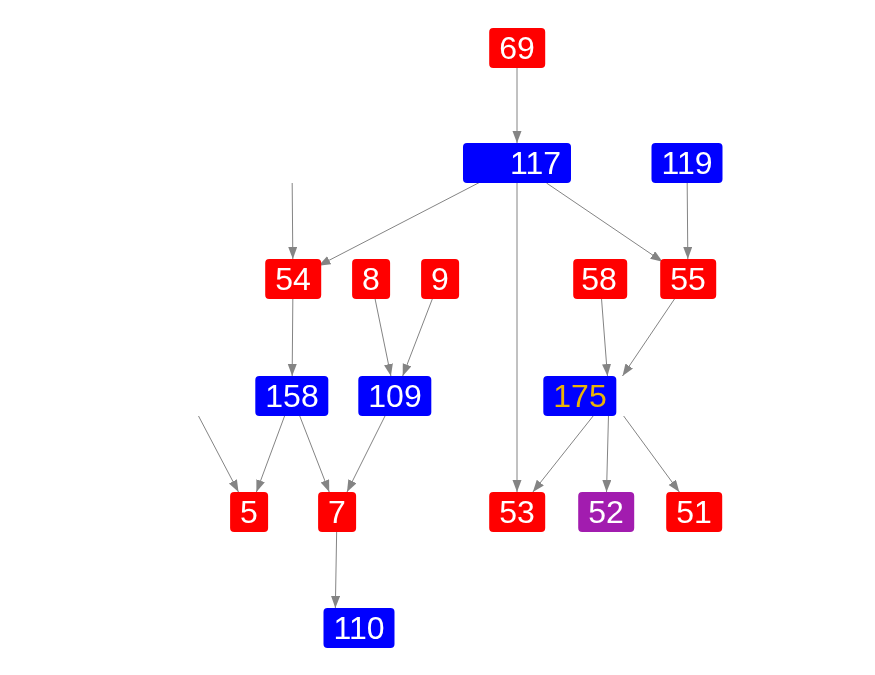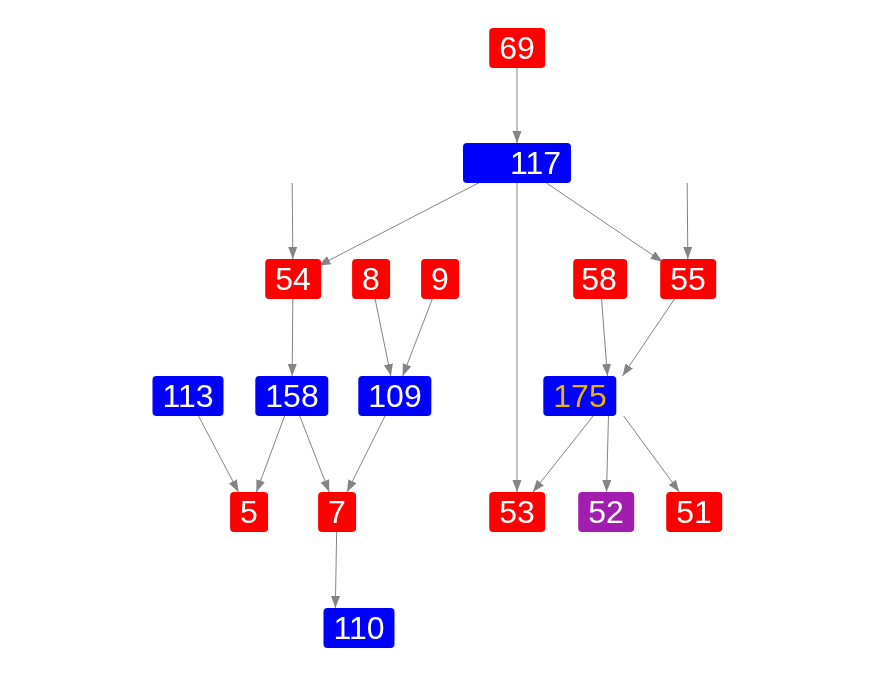--- a/index.html
+++ b/index.html
@@ -64,26 +64,26 @@
         <line x1="385" y1="416" x2="347" y2="492" stroke="#848484" stroke-width="1" marker-end="url(#arrow)"></line>
         <line x1="593.1379310344828" y1="416" x2="532.8620689655172" y2="492" stroke="#848484" stroke-width="1" marker-end="url(#arrow)"></line>
         <line x1="608.4827586206897" y1="416" x2="606.5172413793103" y2="492" stroke="#848484" stroke-width="1" marker-end="url(#arrow)"></line>
         <line x1="623.6551724137931" y1="416" x2="679.3448275862069" y2="492" stroke="#848484" stroke-width="1" marker-end="url(#arrow)"></line>
         <line x1="336.6551724137931" y1="532" x2="335.3448275862069" y2="608" stroke="#848484" stroke-width="1" marker-end="url(#arrow)"></line>
       </g>
   </svg>
 
 <div class="node" style="left: 517px; top: 48px; background: rgb(255, 0, 0); color: rgb(255, 255, 255);">69</div>
     <div class="node" style="left: 517px; top: 163px; background: rgb(0, 0, 255); color: rgb(255, 255, 255); padding-left: 47px;">117</div>
+    <div class="node" style="left: 687px; top: 163px; background: rgb(0, 0, 255); color: rgb(255, 255, 255);">119</div>
     <div class="node" style="left: 293px; top: 279px; background: rgb(255, 0, 0); color: rgb(255, 255, 255);">54</div>
     <div class="node" style="left: 371px; top: 279px; background: rgb(255, 0, 0); color: rgb(255, 255, 255);">8</div>
     <div class="node" style="left: 440px; top: 279px; background: rgb(255, 0, 0); color: rgb(255, 255, 255);">9</div>
     <div class="node" style="left: 600px; top: 279px; background: rgb(255, 0, 0); color: rgb(255, 255, 255); padding-left: 8px;">58</div>
     <div class="node" style="left: 688px; top: 279px; background: rgb(255, 0, 0); color: rgb(255, 255, 255);">55</div>
-    <div class="node" style="left: 188px; top: 396px; background: rgb(0, 0, 255); color: rgb(255, 255, 255);">113</div>
     <div class="node" style="left: 292px; top: 396px; background: rgb(0, 0, 255); color: rgb(255, 255, 255);">158</div>
     <div class="node" style="left: 395px; top: 396px; background: rgb(0, 0, 255); color: rgb(255, 255, 255);">109</div>
     <div class="node" style="left: 580px; top: 396px; background: rgb(0, 0, 255); color: #eab308;">175</div>
     <div class="node" style="left: 249px; top: 512px; background: rgb(255, 0, 0); color: rgb(255, 255, 255);">5</div>
     <div class="node" style="left: 337px; top: 512px; background: rgb(255, 0, 0); color: rgb(255, 255, 255);">7</div>
     <div class="node" style="left: 517px; top: 512px; background: rgb(255, 0, 0); color: rgb(255, 255, 255);">53</div>
     <div class="node" style="left: 606px; top: 512px; background: #a21caf; color: rgb(255, 255, 255);">52</div>
     <div class="node" style="left: 694px; top: 512px; background: rgb(255, 0, 0); color: rgb(255, 255, 255);">51</div>
     <div class="node" style="left: 335px; top: 628px; background: rgb(0, 0, 255); color: rgb(255, 255, 255); margin-left: 24px;">110</div>
   </div>

